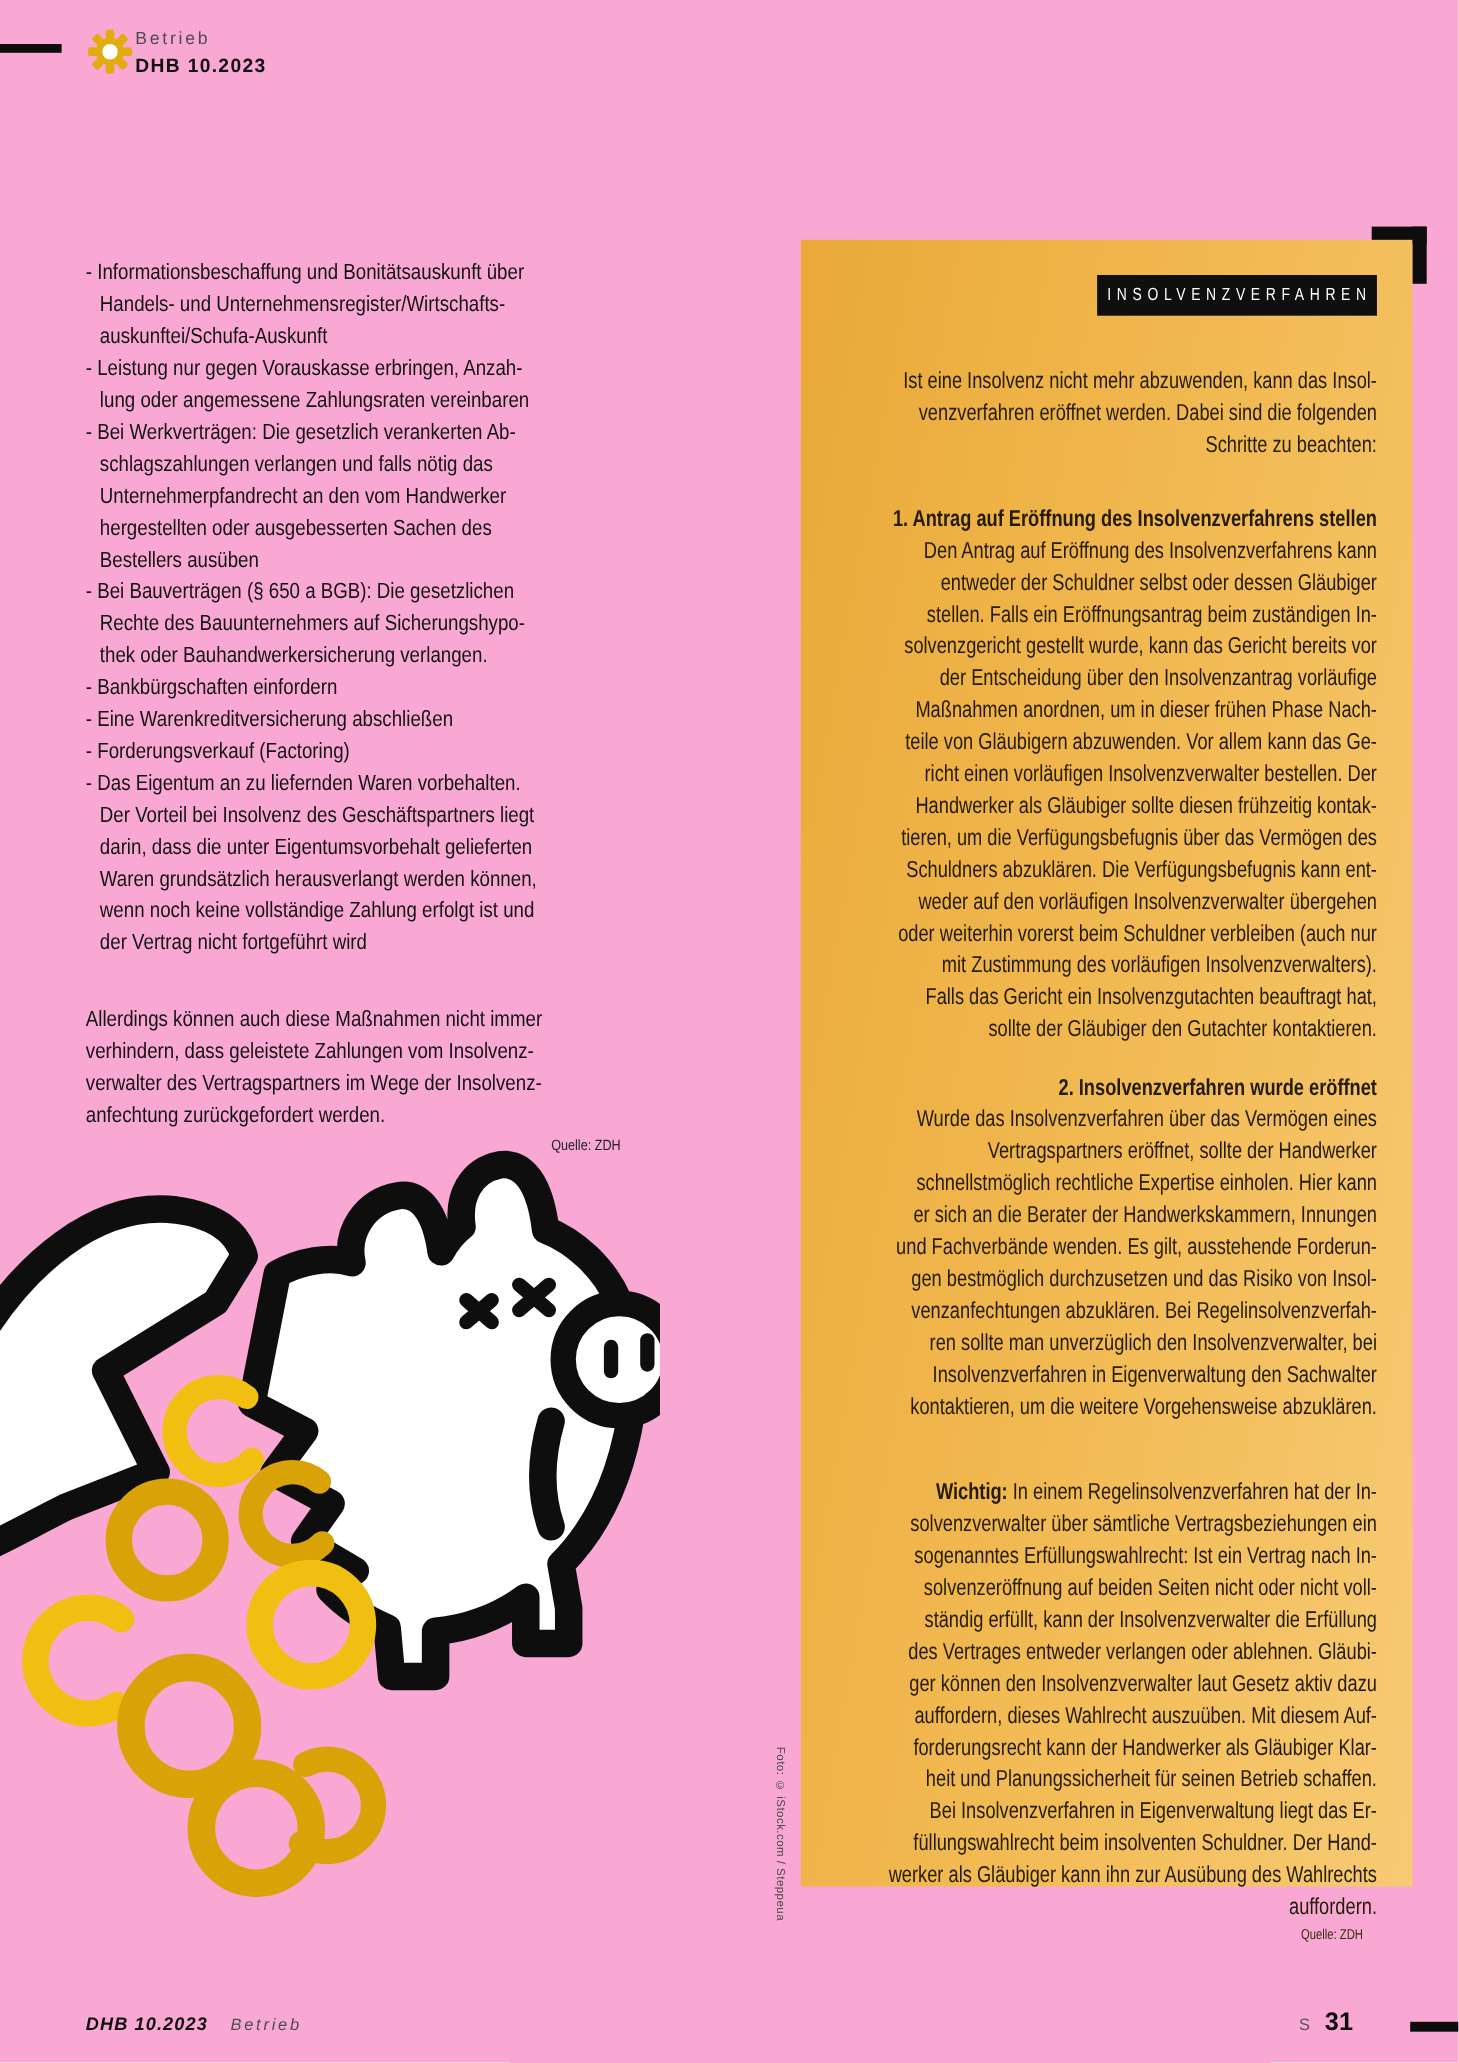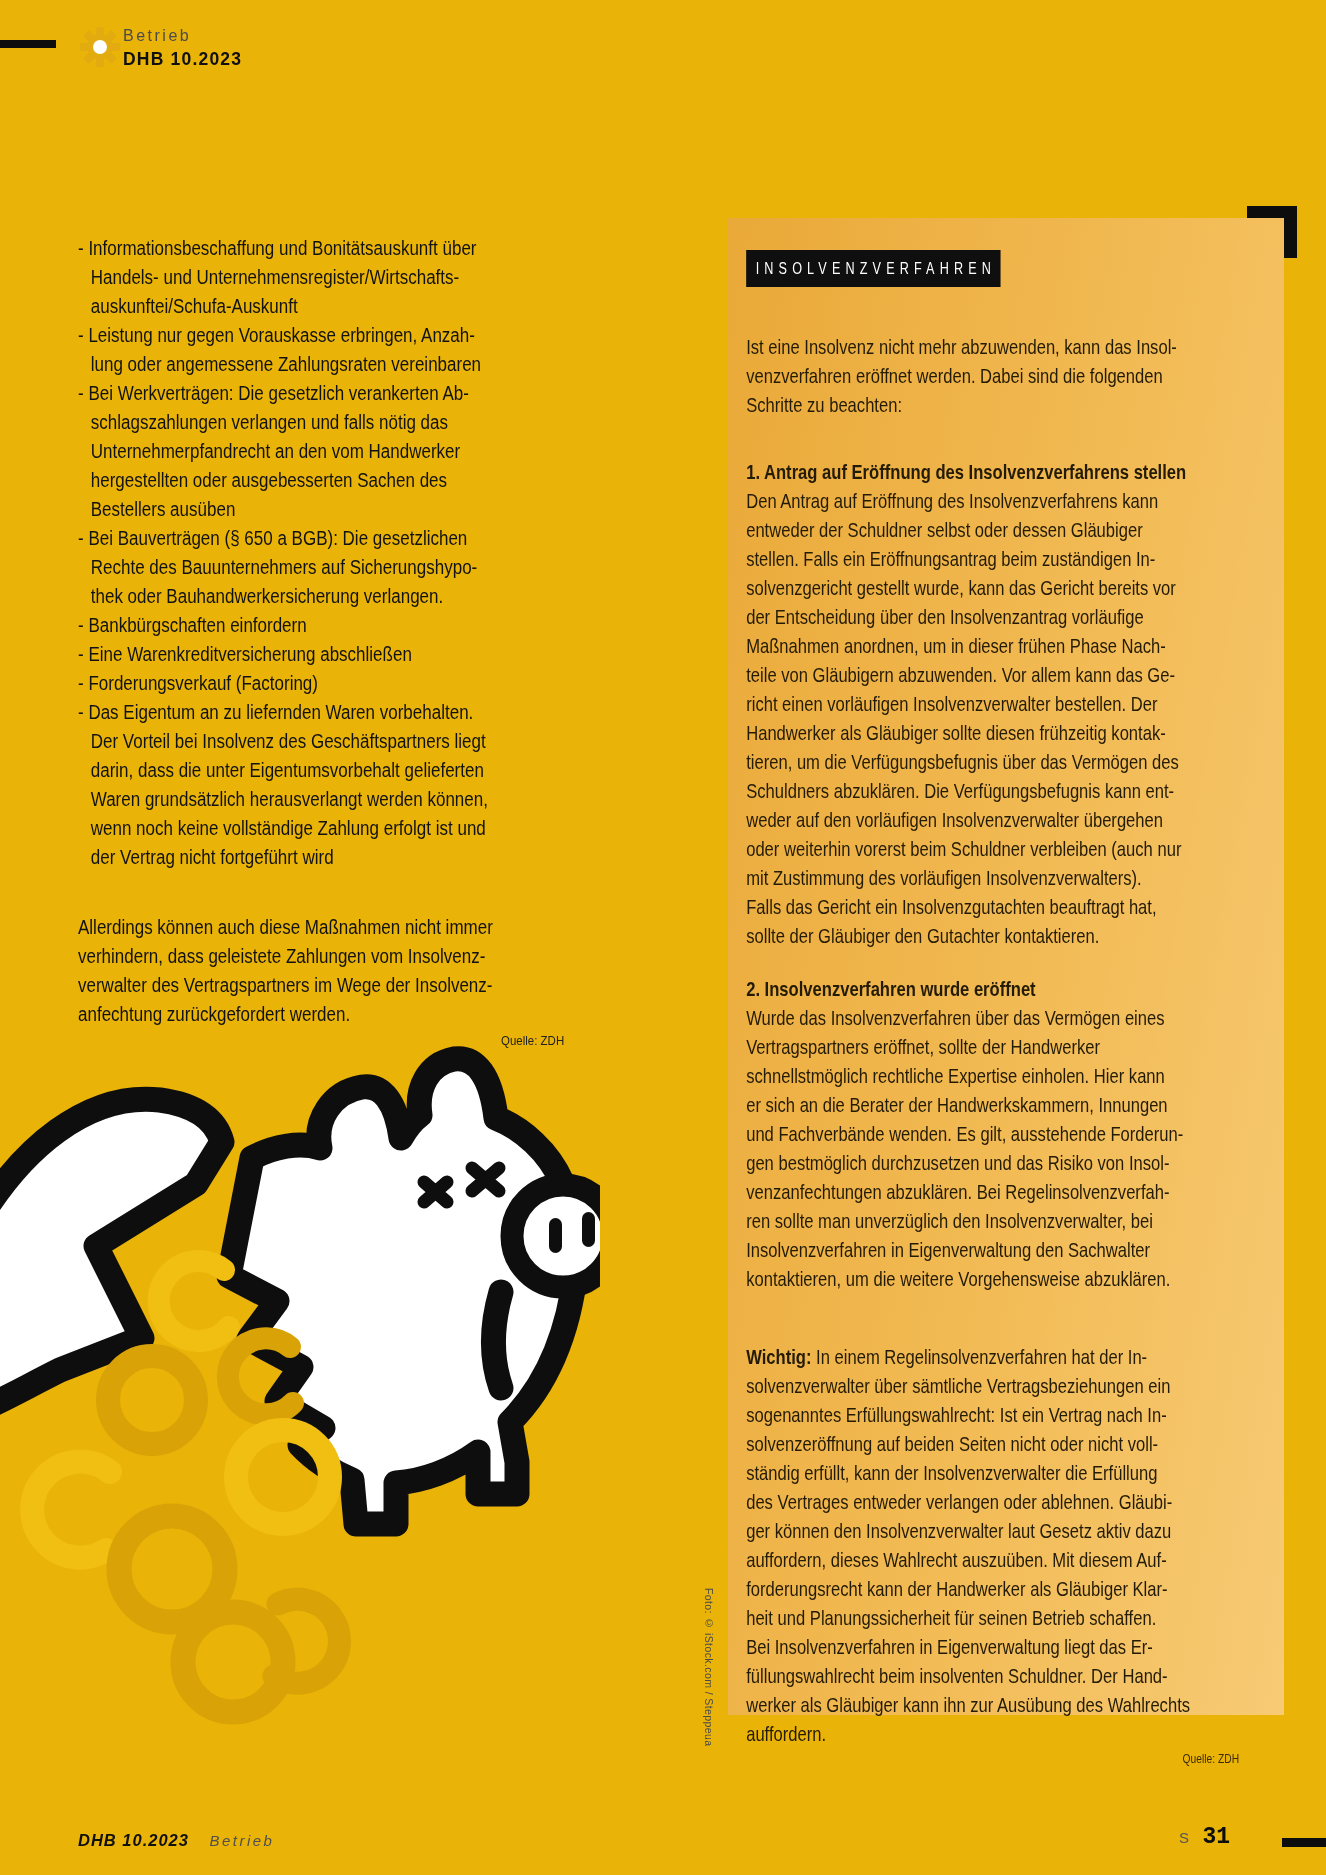--- a/index.html
+++ b/index.html
@@ -1,17 +1,17 @@
 <!DOCTYPE html>
 <html><head>
 <meta charset="utf-8">
 <style>
   html,body{margin:0;padding:0;background:#e8e8e8;}
   .page{
-    position:relative;width:1326px;height:1875px;background:#eab308;
+    position:relative;width:1326px;height:1875px;background:#f9a8d4;
     font-family:"Liberation Sans","DejaVu Sans",sans-serif;overflow:hidden;
     margin:0 auto;color:#161616;
   }
   
   .top-rule{position:absolute;left:0;top:40px;width:56px;height:8px;background:#0d0d0d;}
   .gear{position:absolute;left:79px;top:25px;width:42px;height:44px;}
   .hdr-section{position:absolute;left:123px;top:27px;font-size:16px;letter-spacing:2.5px;color:#4b4b4b;}
   .hdr-issue{position:absolute;left:123px;top:49px;font-size:17.5px;font-weight:bold;letter-spacing:1.2px;color:#101010;}
   
   .left-col{
@@ -20,20 +20,21 @@
     font-size:20px;line-height:29px;color:#121212;
   }
   .left-col ul{list-style:none;margin:0;padding:0;}
   .left-col li{white-space:pre-line;padding-left:15px;text-indent:-15px;}
   .closing{white-space:pre-line;margin-top:12px;position:relative;}
   .closing .src{position:absolute;right:8px;bottom:3px;font-size:13.5px;color:#222;}
   
   .info-box{
     position:absolute;left:728px;top:218px;width:556px;height:1497px;
     background:linear-gradient(100deg,#eaa938 0%,#f2bb55 55%,#f7ca74 100%);
+    text-align:right;
   }
   .corner-mark{position:absolute;left:1247px;top:206px;width:50px;height:52px;
     border-top:16px solid #0d0d0d;border-right:13px solid #0d0d0d;box-sizing:border-box;}
   .box-inner{
     padding:32px 0 0 23px;width:640px;transform:scaleX(0.79);transform-origin:0 0;
     font-size:21px;line-height:29px;color:#241b06;
   }
   .box-label{display:inline-block;background:#0f0f0f;color:#ffffff;
     font-size:16px;letter-spacing:6.5px;padding:4px 6px 4px 12px;margin:0 0 45px 0;}
   .box-intro{white-space:pre-line;margin:0 0 38px 0;}
@@ -51,21 +52,21 @@
     font-size:10.5px;color:#4a4a4a;letter-spacing:0.4px;white-space:nowrap;
   }
   
   .pig-wrap{position:absolute;left:0;top:1030px;width:600px;height:710px;}
   
   .ftr-left{position:absolute;left:78px;top:1831px;font-style:italic;}
   .ftr-issue{font-size:16.5px;font-weight:bold;letter-spacing:1px;color:#101010;}
   .ftr-section{font-size:15px;color:#4f4f4f;letter-spacing:2.5px;margin-left:16px;}
   .ftr-right{position:absolute;right:96px;top:1824px;}
   .ftr-s{font-size:15px;color:#555;letter-spacing:1px;margin-right:8px;}
-  .ftr-page{font-size:23px;font-weight:bold;color:#0d0d0d;font-family:Liberation Mono, monospace;}
+  .ftr-page{font-size:23px;font-weight:bold;color:#0d0d0d;}
   .bottom-rule{position:absolute;right:0;top:1838px;width:44px;height:9px;background:#0d0d0d;}
 </style>
 </head>
 <body>
 
 <div class="page">
 
   <div class="top-rule"></div>
   <svg class="gear" viewBox="0 0 48 48">
     <g fill="#e2ab10">

